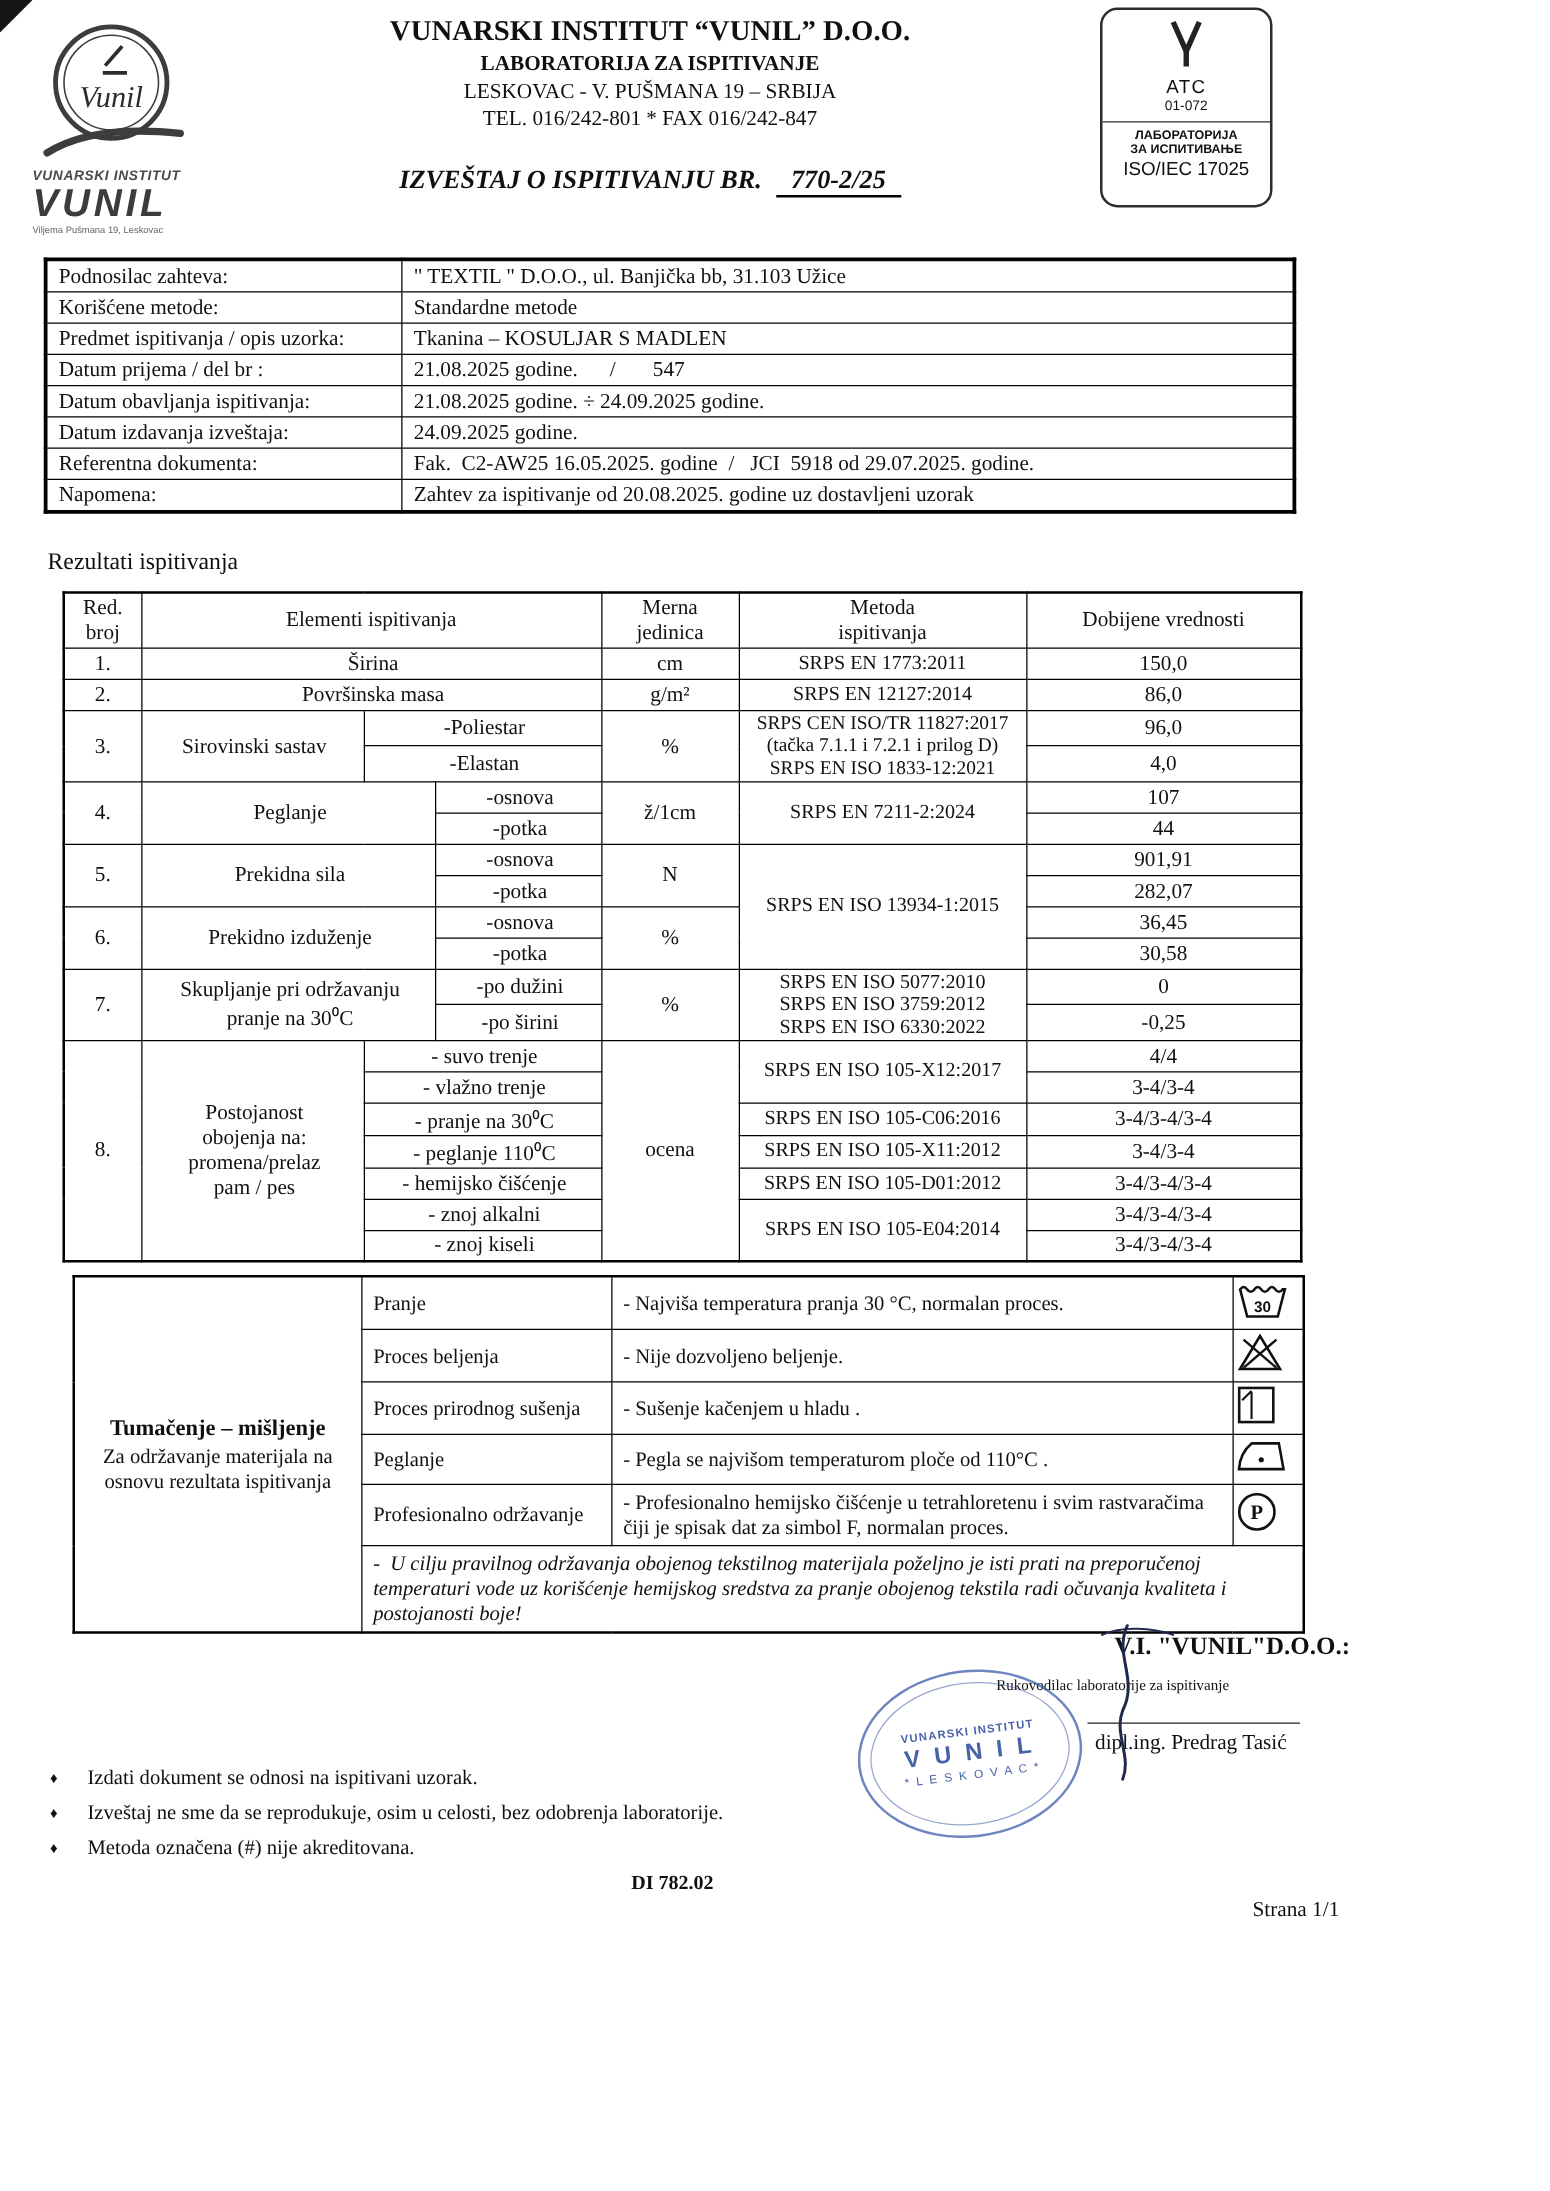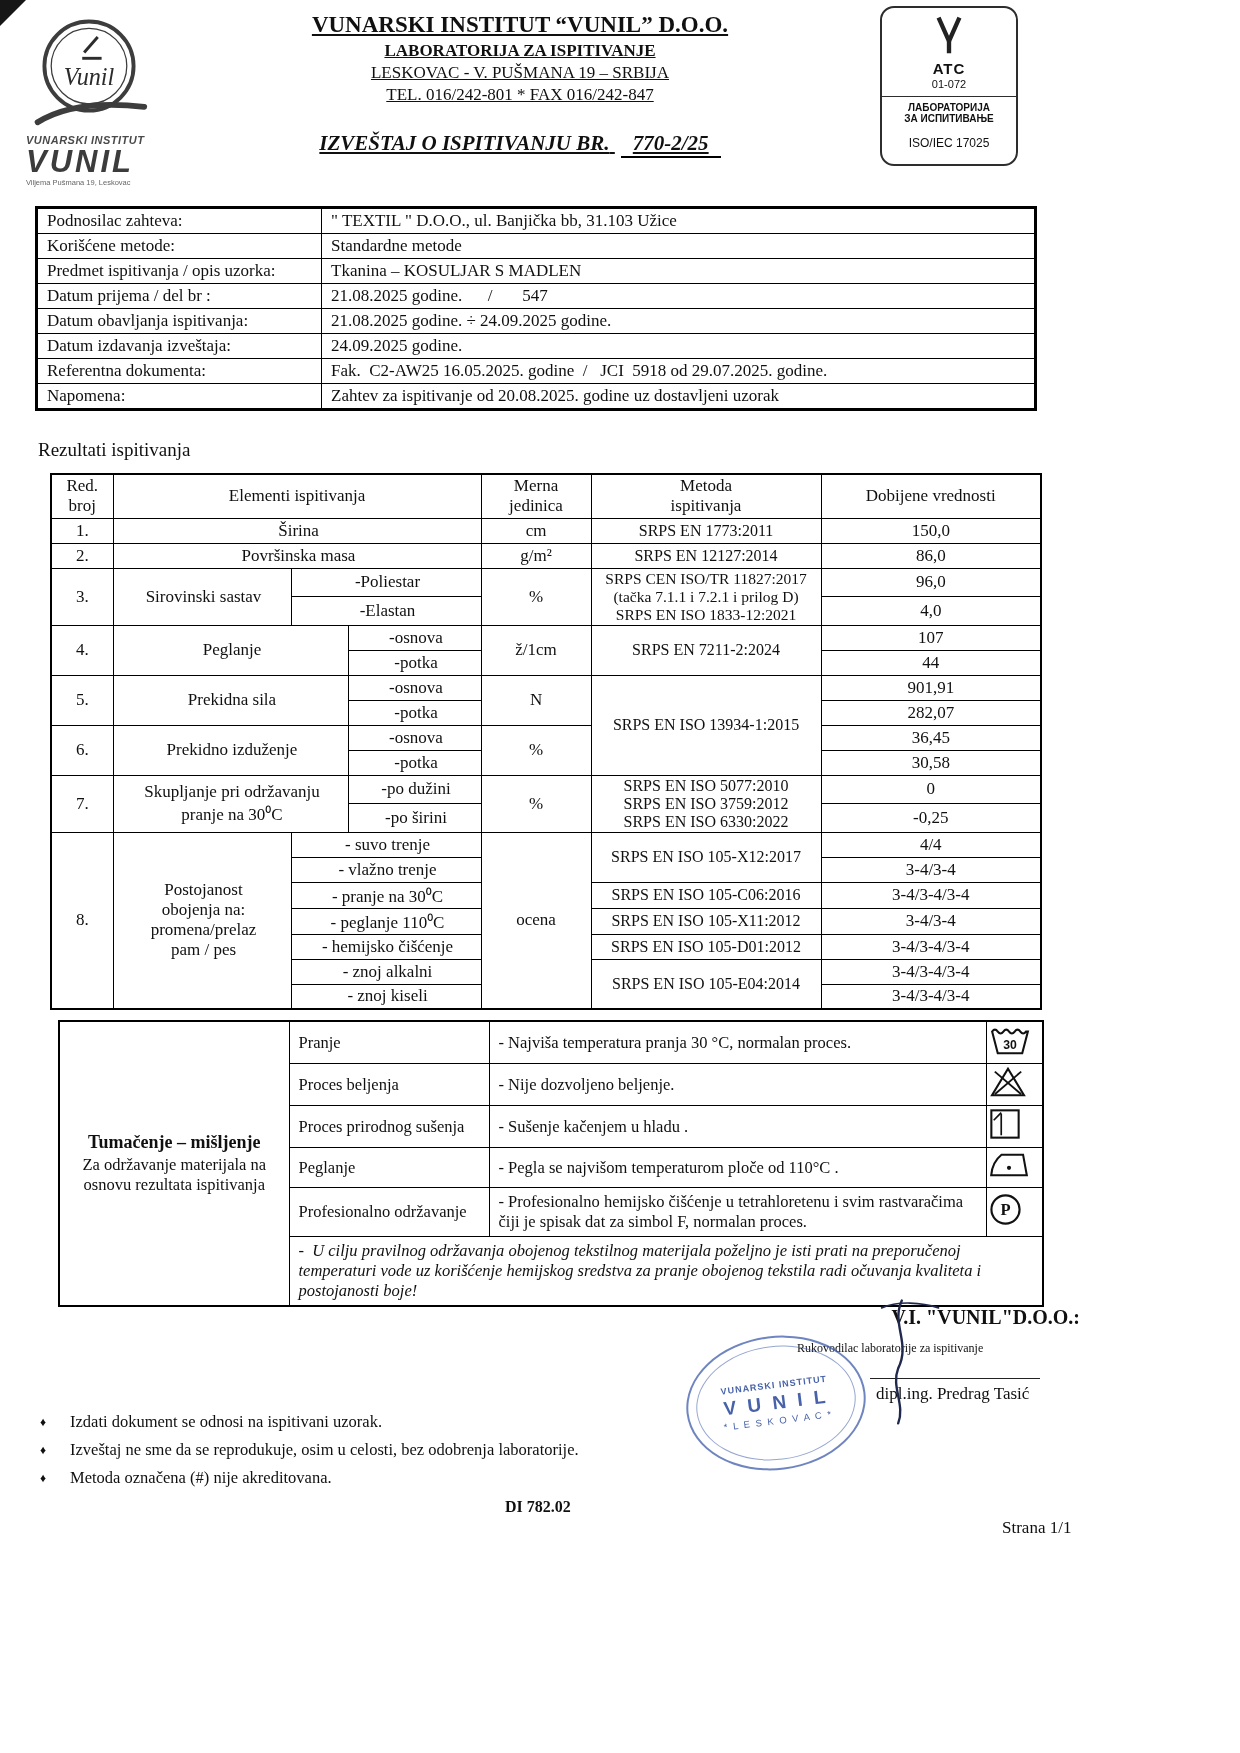--- a/index.html
+++ b/index.html
@@ -15,36 +15,36 @@
   .corner-artifact { position:absolute; left:0; top:0; width:0; height:0;
     border-left:26px solid #161616; border-bottom:26px solid transparent; }
 
   
   .header { position:relative; height:192px; }
   .logo-block { position:absolute; left:26px; top:4px; width:180px; }
   .logo-caption { font-family:"Liberation Sans", sans-serif; font-size:11px; font-weight:bold; font-style:italic; color:#4a4a4a; letter-spacing:.5px; margin-top:-2px; }
   .logo-wordmark { font-family:"Liberation Sans", sans-serif; font-size:31px; font-weight:bold; font-style:italic; color:#3c3c3c; letter-spacing:3px; line-height:1.0; }
   .logo-address { font-family:"Liberation Sans", sans-serif; font-size:7.5px; color:#666; margin-top:1px; }
 
-  .head-center { position:absolute; left:235px; top:12px; width:570px; text-align:center;text-decoration:underline; }
+  .head-center { position:absolute; left:235px; top:12px; width:570px; text-align:center; }
   .org-name { font-size:23px; font-weight:bold; }
   .lab-line { font-size:17px; font-weight:bold; margin-top:3px; }
   .addr-line { font-size:17px; margin-top:2px; }
   .tel-line { font-size:17px; margin-top:2px; }
   .report-line { margin-top:26px; font-size:21px; font-weight:bold; font-style:italic; white-space:nowrap; }
   .report-no { border-bottom:2.5px solid #000; padding:0 12px 1px 12px; margin-left:6px; }
 
   .atc-badge { position:absolute; left:880px; top:6px; width:138px; min-height:160px;
     border:2px solid #2d2d2d; border-radius:14px; text-align:center; padding:7px 5px 6px;
     font-family:"Liberation Sans", sans-serif; }
-  .atc-name { font-size:15px; font-weight:bold; letter-spacing:1px; margin-top:1px; }
+  .atc-name { font-size:15px; font-weight:normal; letter-spacing:1px; margin-top:1px; }
   .atc-code { font-size:11px; margin-top:1px; }
   .atc-sep { border-top:1.5px solid #2d2d2d; margin:6px -5px 5px; }
   .atc-l1, .atc-l2 { font-size:10px; font-weight:bold; }
-  .atc-l3 { font-size:12px; margin-top:12px; }
+  .atc-l3 { font-size:15px; margin-top:2px; }
 
   
   table { border-collapse:collapse; }
   .info-table { margin:14px 0 0 35px; width:1002px; border:3px solid #000; }
   .info-table td { border:1.5px solid #000; font-size:17px; padding:2px 9px; height:23px; vertical-align:middle; }
   .info-table td.label { width:285px; }
   .info-table td.value { white-space:pre-wrap; }
 
   
   .section-title { margin:28px 0 0 38px; font-size:19px; }

